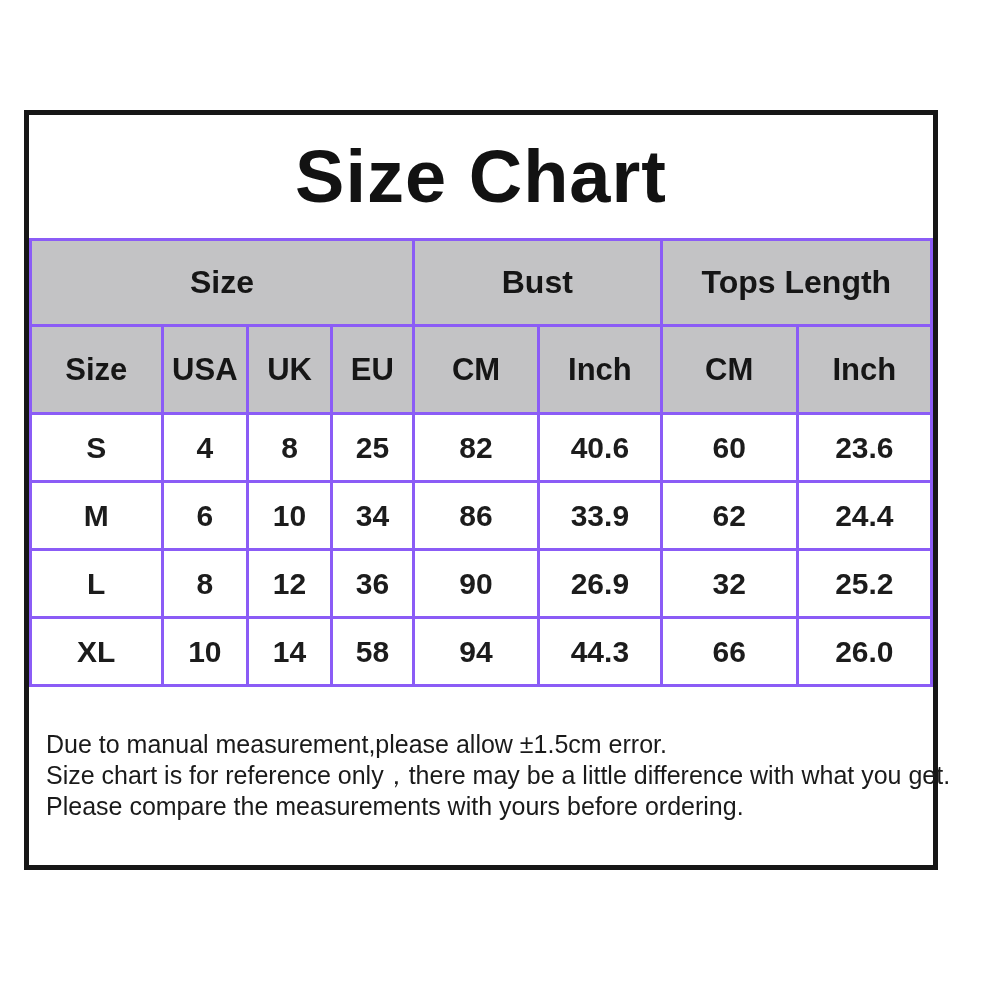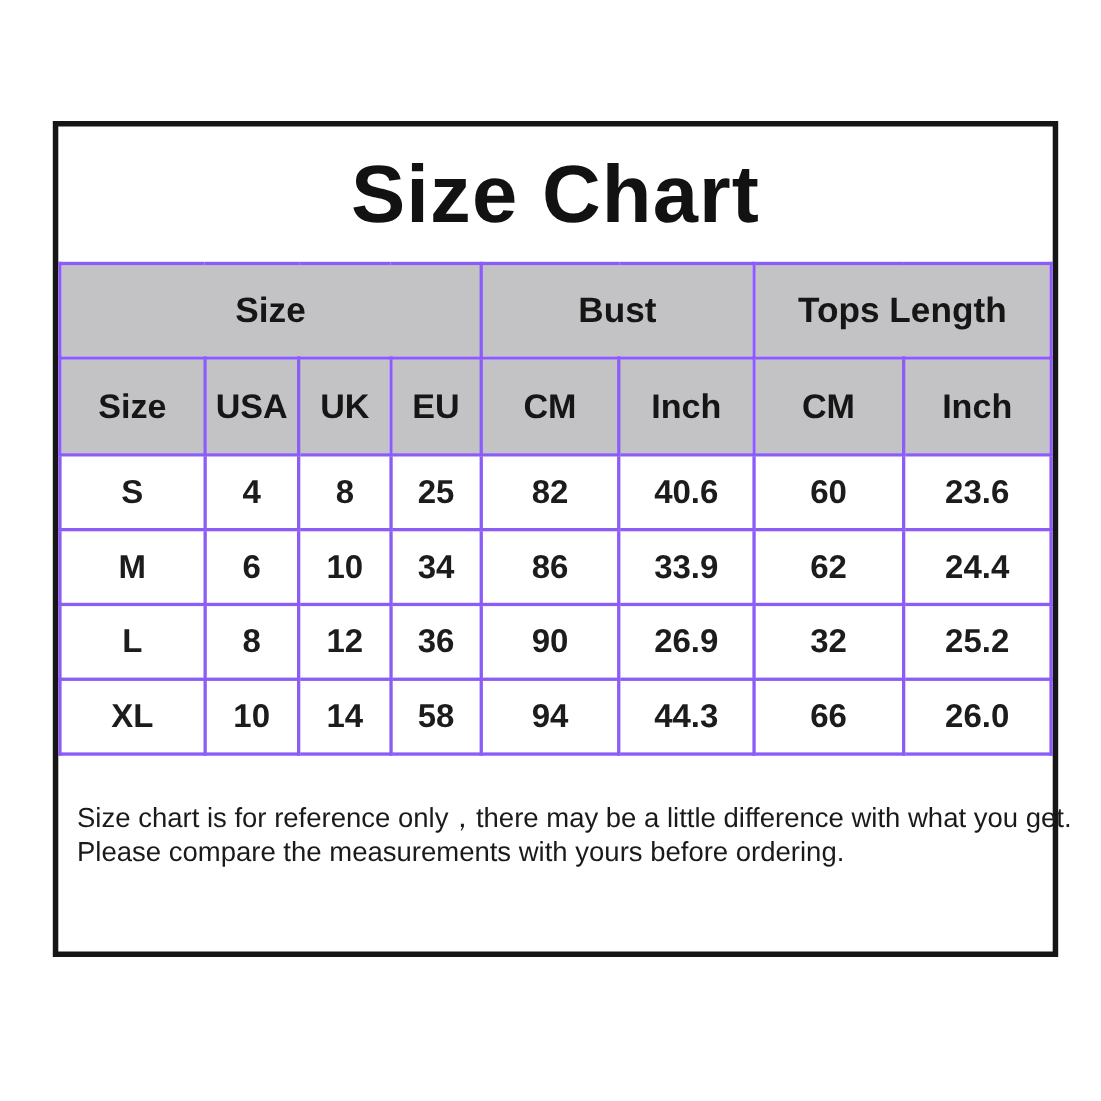--- a/index.html
+++ b/index.html
@@ -10,21 +10,21 @@
     width: 1001px;
     height: 1001px;
     background: #ffffff;
     font-family: "Liberation Sans", sans-serif;
     color: #161616;
     position: relative;
     overflow: hidden;
   }
   .chart-frame {
     position: absolute;
-    left: 48px;
+    left: 24px;
     top: 110px;
     width: 914px;
     height: 760px;
     box-sizing: border-box;
     border: 5px solid #161616;
     background: #ffffff;
     display: flex;
     flex-direction: column;
   }
   .title-box {
@@ -157,17 +157,18 @@
         <td>58</td>
         <td>94</td>
         <td>44.3</td>
         <td>66</td>
         <td>26.0</td>
       </tr>
     </tbody>
   </table>
 
   <div class="notes">
+    <p>Due to manual measurement,please allow ±1.5cm error.</p>
     <p>Size chart is for reference only，there may be a little difference with what you get.</p>
     <p>Please compare the measurements with yours before ordering.</p>
   </div>
 
 </div>
 
 </body></html>

